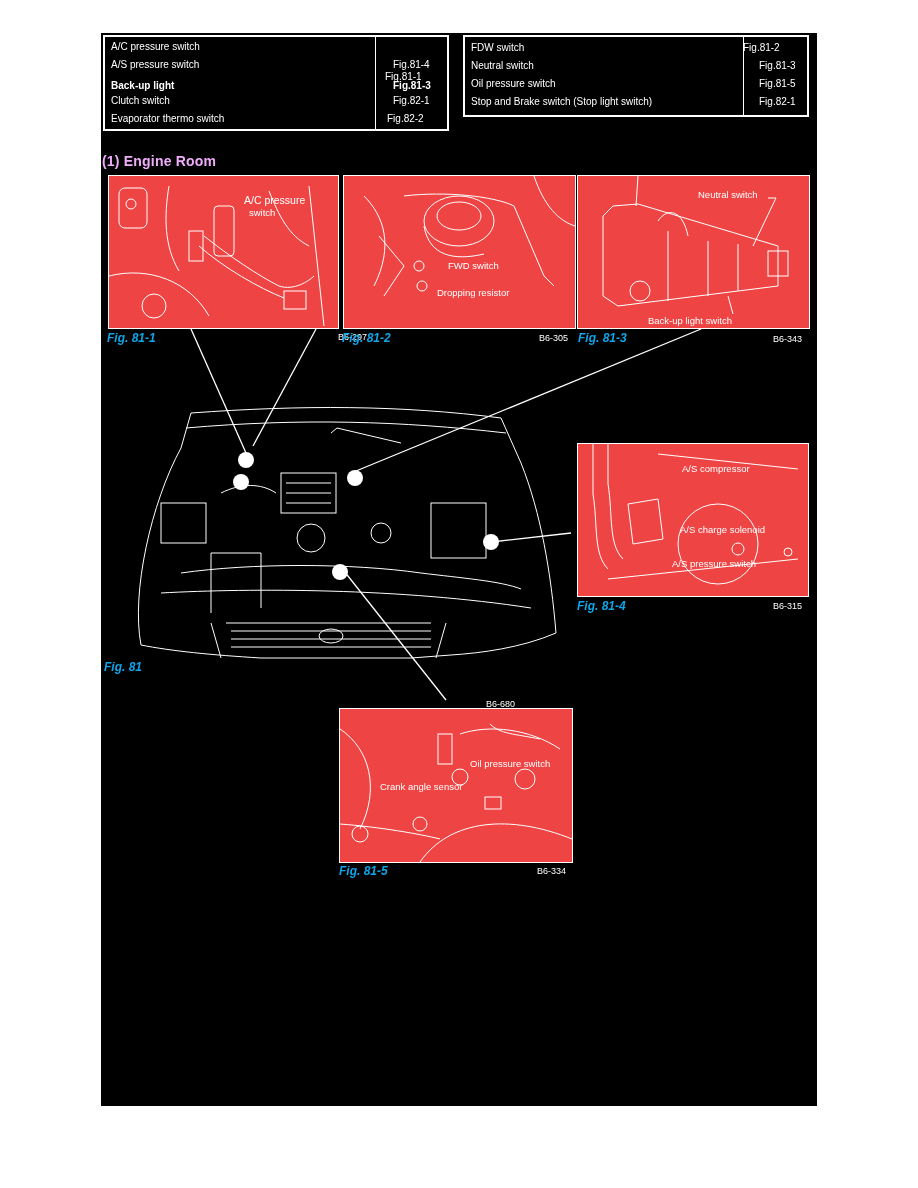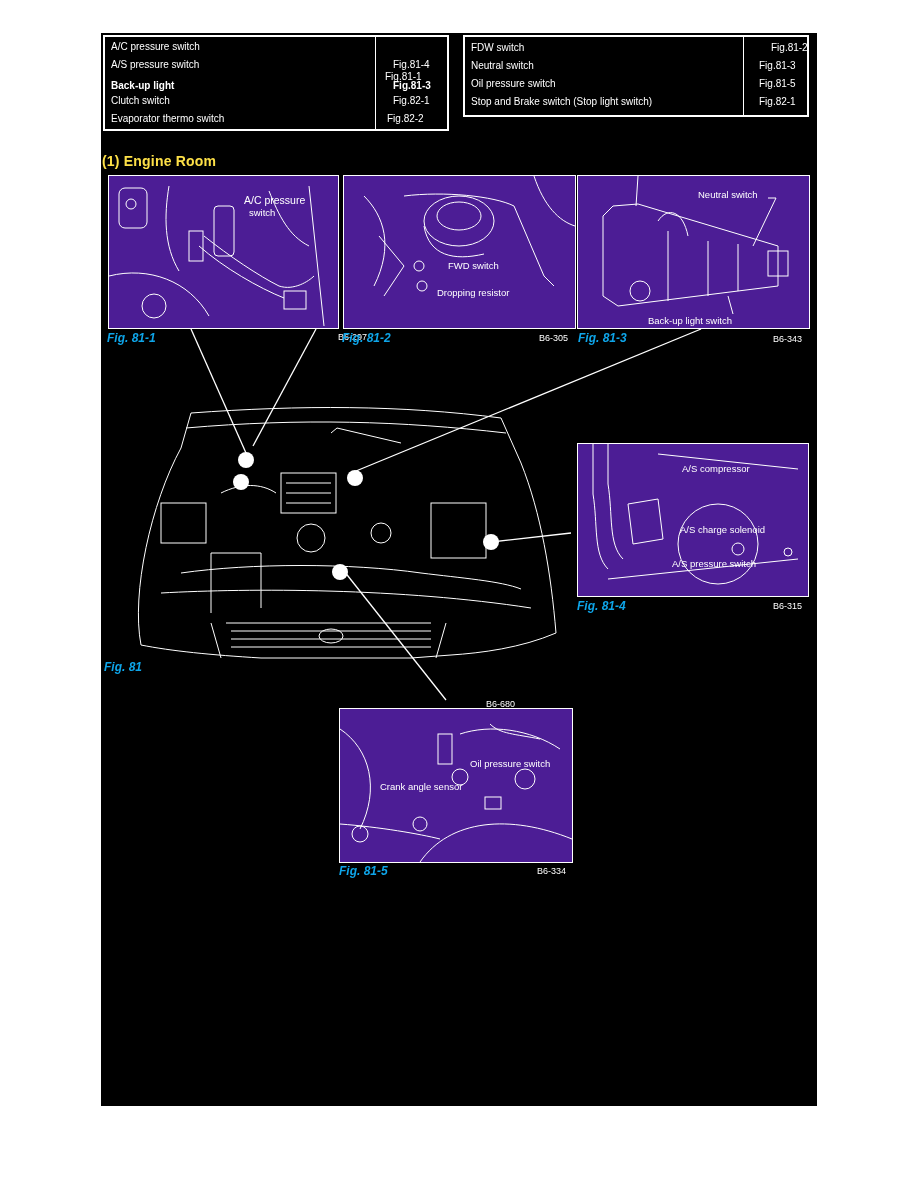--- a/index.html
+++ b/index.html
@@ -3,22 +3,22 @@
 <meta charset="utf-8">
 <style>
   html,body{margin:0;padding:0;background:#ffffff;}
   body{width:918px;height:1188px;position:relative;overflow:hidden;font-family:"Liberation Sans",sans-serif;}
   .page{position:absolute;left:101px;top:33px;width:716px;height:1073px;background:#000;}
   .ref-table{position:absolute;border:2px solid #fff;color:#fff;font-size:10px;}
   .ref-table .row{position:absolute;left:0;right:0;height:17px;}
   .ref-table .name{position:absolute;left:6px;top:2px;white-space:nowrap;}
   .ref-table .fig{position:absolute;top:2px;white-space:nowrap;}
   .ref-table .vline{position:absolute;top:0;bottom:0;width:1px;background:#fff;}
-  .section-title{position:absolute;left:1px;top:120px;color:#fde047;font-weight:bold;font-size:14px;letter-spacing:0.2px;}
-  .panel{position:absolute;border:1px solid #fff;background:#4c1d95;overflow:hidden;}
+  .section-title{position:absolute;left:1px;top:120px;color:#f0abfc;font-weight:bold;font-size:14px;letter-spacing:0.2px;}
+  .panel{position:absolute;border:1px solid #fff;background:#ef4444;overflow:hidden;}
   .panel svg{position:absolute;left:0;top:0;}
   .callout{position:absolute;color:#fff;font-size:9.5px;white-space:nowrap;}
   .fig-label{position:absolute;color:#0ea5e9;font-style:italic;font-weight:bold;font-size:12px;white-space:nowrap;}
   .fig-code{position:absolute;color:#fff;font-size:9px;white-space:nowrap;}
   .overlay{position:absolute;left:0;top:0;}
 </style>
 </head>
 <body>
 
 <div class="page">
@@ -44,21 +44,21 @@
     <div class="row" style="top:74px;">
       <span class="name">Evaporator thermo switch</span>
       <span class="fig" style="left:276px;padding-left:6px;">Fig.82-2</span>
     </div>
   </div>
 
   <div class="ref-table" style="left:362px;top:2px;width:342px;height:78px;">
     <div class="vline" style="left:278px;"></div>
     <div class="row" style="top:3px;">
       <span class="name">FDW switch</span>
-      <span class="fig" style="left:306px;text-align:center;">Fig.81-2</span>
+      <span class="fig" style="left:278px;text-align:center;">Fig.81-2</span>
     </div>
     <div class="row" style="top:21px;">
       <span class="name">Neutral switch</span>
       <span class="fig" style="left:294px;">Fig.81-3</span>
     </div>
     <div class="row" style="top:39px;">
       <span class="name">Oil pressure switch</span>
       <span class="fig" style="left:294px;">Fig.81-5</span>
     </div>
     <div class="row" style="top:57px;">

